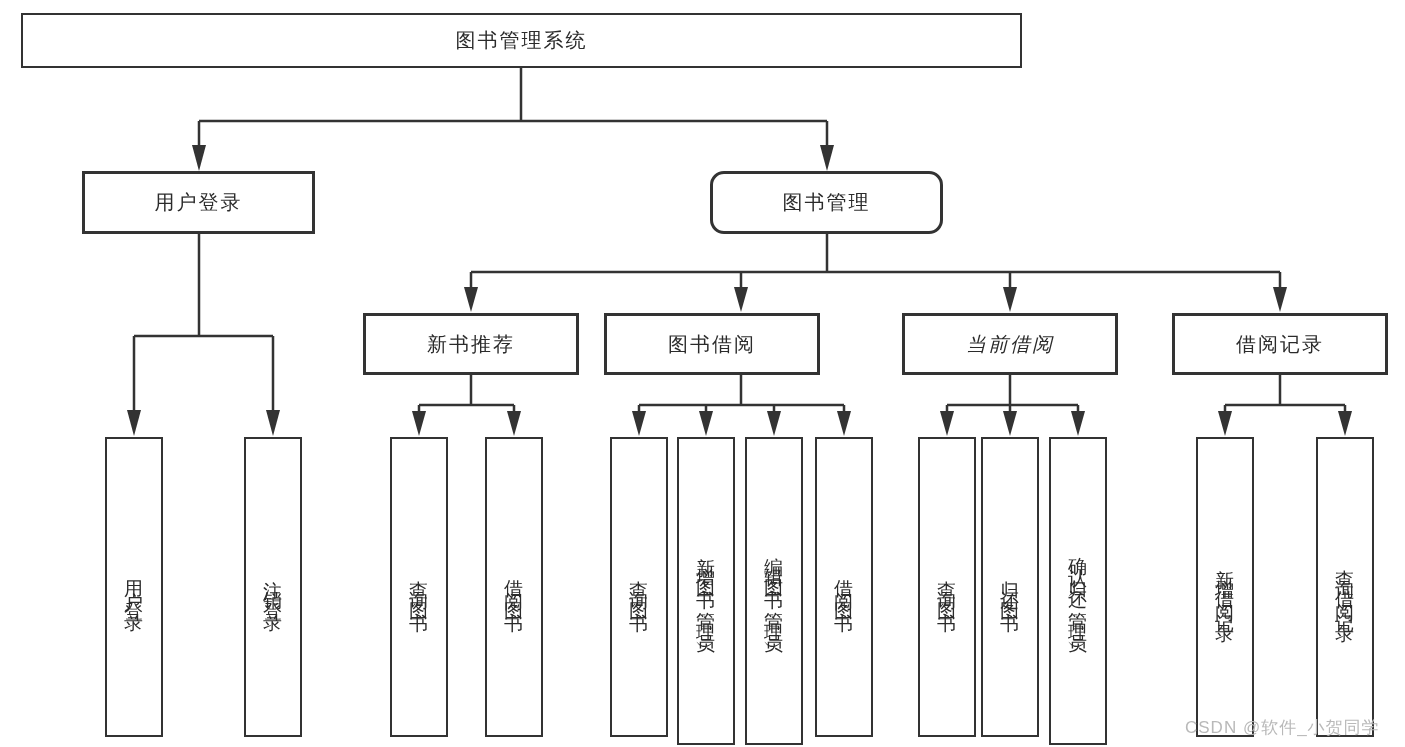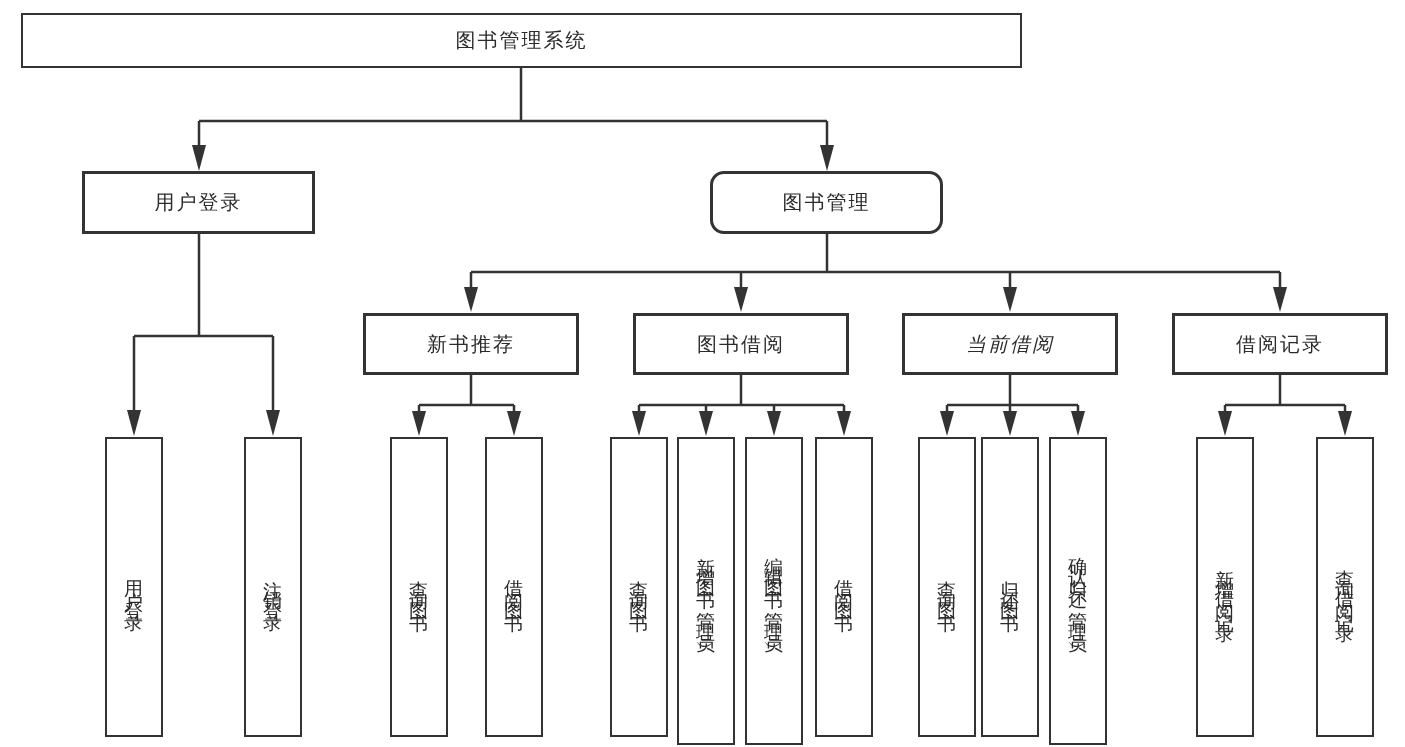--- a/index.html
+++ b/index.html
@@ -117,21 +117,21 @@
   <div class="node l2-node" style="left:82px;">
     <span class="lbl">用户登录</span>
   </div>
   <div class="node l2-node" style="left:710px;border-radius:14px;">
     <span class="lbl">图书管理</span>
   </div>
 
   <div class="node l3-node" style="left:363px;">
     <span class="lbl">新书推荐</span>
   </div>
-  <div class="node l3-node" style="left:633px;">
+  <div class="node l3-node" style="left:604px;">
     <span class="lbl">图书借阅</span>
   </div>
   <div class="node l3-node" style="left:902px;font-style:italic;">
     <span class="lbl">当前借阅</span>
   </div>
   <div class="node l3-node" style="left:1172px;">
     <span class="lbl">借阅记录</span>
   </div>
 
   <div class="node leaf-node" style="left:105px;">
@@ -171,14 +171,15 @@
     <span class="vlbl">确认归还（管理员）</span>
   </div>
 
   <div class="node leaf-node" style="left:1196px;">
     <span class="vlbl">新增借阅记录</span>
   </div>
   <div class="node leaf-node" style="left:1316px;">
     <span class="vlbl">查询借阅记录</span>
   </div>
 
+  <div class="watermark">CSDN @软件_小贺同学</div>
 
 </div>
 
 </body></html>

